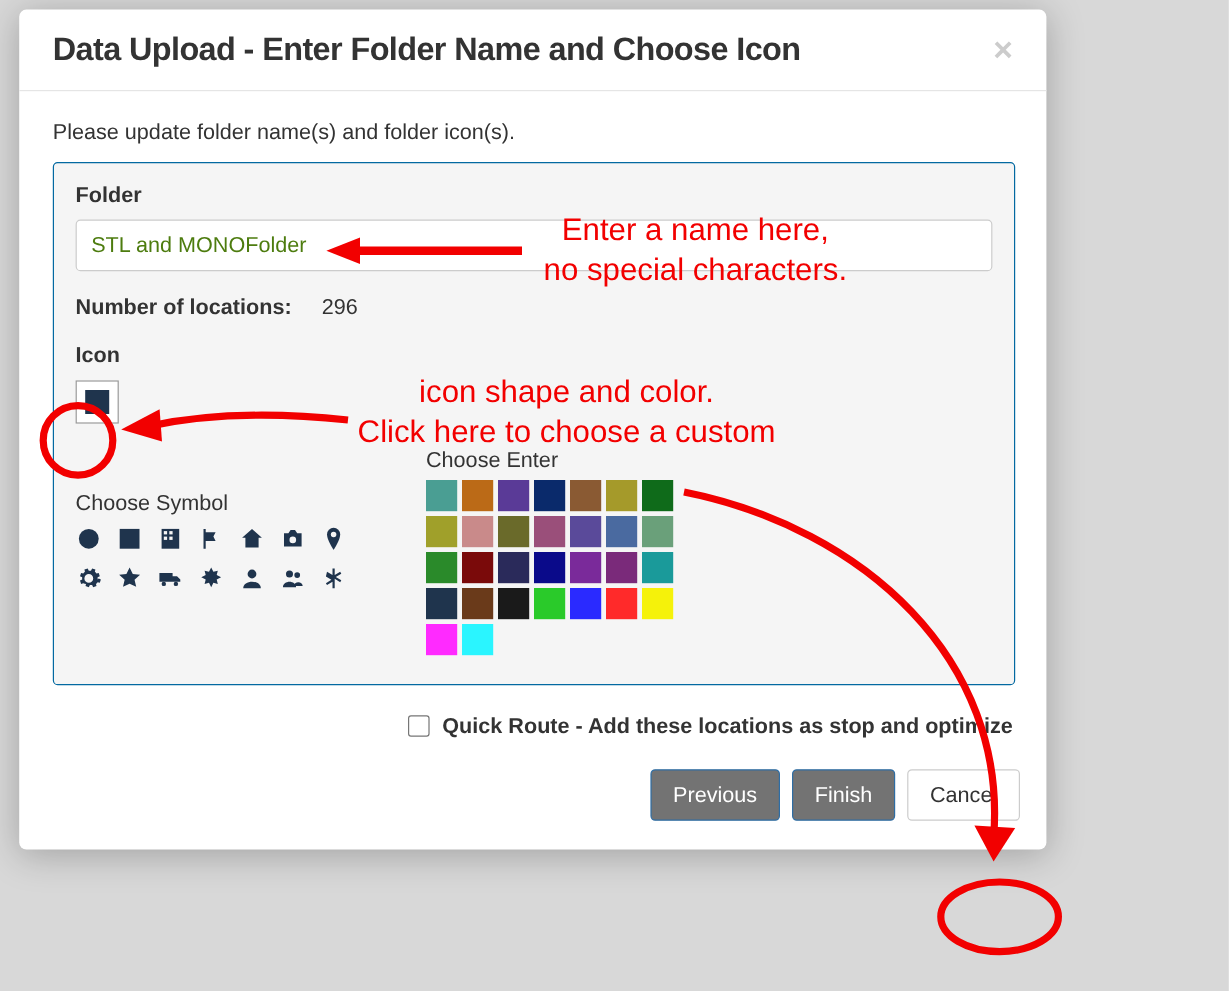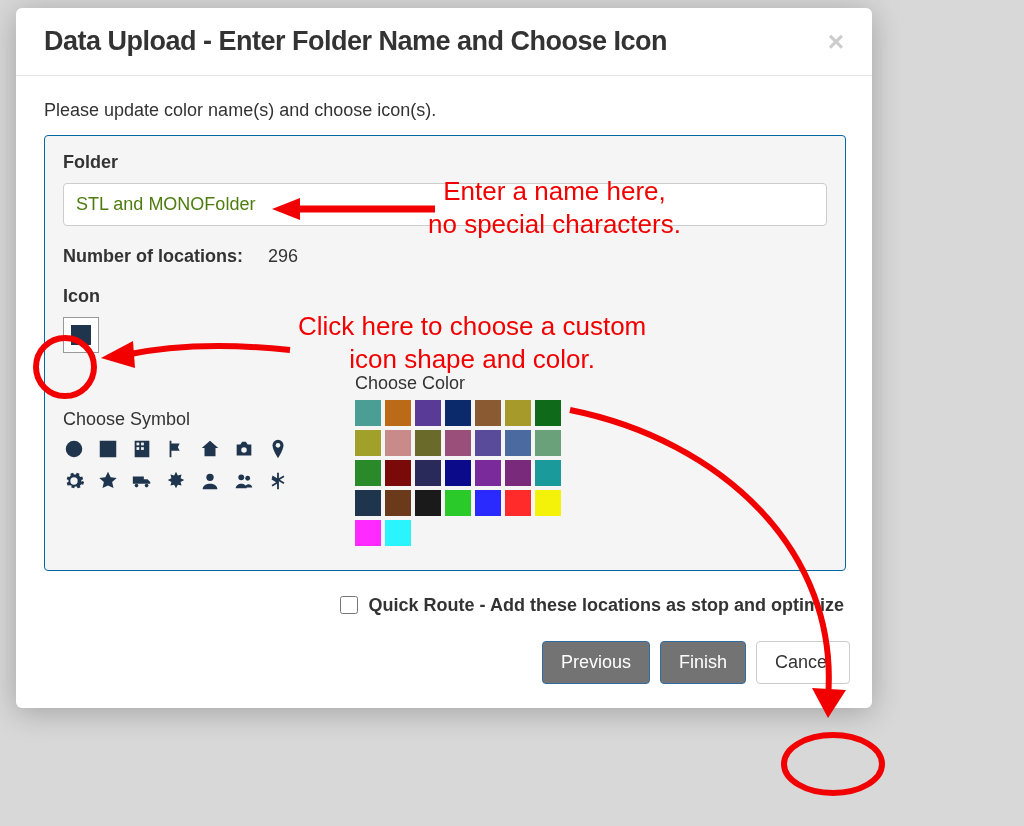--- a/index.html
+++ b/index.html
@@ -67,21 +67,21 @@
 
 <div class="bg-hint" style="left:40px; top:-2px; color:#2e6da4; font-weight:700; font-size:20px;"></div>
 
 <div class="modal">
   <div class="modal-header">
     <div class="modal-title">Data Upload - Enter Folder Name and Choose Icon</div>
     <div class="close-x">×</div>
   </div>
 
   <div class="modal-body">
-    <div class="instr">Please update color name(s) and choose icon(s).</div>
+    <div class="instr">Please update folder name(s) and folder icon(s).</div>
 
     <div class="panel">
       <div class="label">Folder</div>
       <input class="folder-input" type="text" value="STL and MONOFolder" style="">
 
       <div class="locs">
         <span>Number of locations:</span>
         <span class="n">296</span>
       </div>
 
@@ -145,21 +145,21 @@
                   <circle cx="16" cy="9" r="2.6"></circle>
                   <path d="M3 20c0-3 3-5 6-5s6 2 6 5zm10-1c0-2 2-3.5 4-3.5S21 17 21 19z"></path>
                 </svg></span>
             <span><svg viewBox="0 0 24 24">
                   <path d="M11 3h2v6l5-3 1 1.7-5 3 5 3-1 1.7-5-3V21h-2v-6l-5 3-1-1.7 5-3-5-3L6 6l5 3z"></path>
                 </svg></span>
           </div>
         </div>
 
         <div>
-          <div class="color-title">Choose Color</div>
+          <div class="color-title">Choose Enter</div>
           <div class="color-grid" id="color-grid">
               <div class="sw" style="background: rgb(74, 158, 147);"></div>
               <div class="sw" style="background: rgb(187, 106, 23);"></div>
               <div class="sw" style="background: rgb(90, 58, 151);"></div>
               <div class="sw" style="background: rgb(10, 42, 107);"></div>
               <div class="sw" style="background: rgb(138, 90, 51);"></div>
               <div class="sw" style="background: rgb(165, 154, 42);"></div>
               <div class="sw" style="background: rgb(15, 107, 26);"></div>
               <div class="sw" style="background: rgb(160, 160, 42);"></div>
               <div class="sw" style="background: rgb(201, 138, 138);"></div>
@@ -195,33 +195,33 @@
     </label>
   </div>
 
   <div class="modal-footer">
     <button class="btn btn-primary">Previous</button>
     <button class="btn btn-primary">Finish</button>
     <button class="btn btn-default">Cancel</button>
   </div>
 </div>
 
-<div class="ann" style="left:428px; top:175px; text-align:center;">
+<div class="ann" style="left:453px; top:175px; text-align:center;">
   <div class="ann-text">Enter a name here,</div>
   <div class="ann-text">no special characters.</div>
 </div>
 
 <svg class="ann" style="left:270px; top:194px;" width="170" height="30">
   <line x1="165" y1="15" x2="20" y2="15" class="red" stroke-width="7"></line>
   <polygon points="2,15 30,4 30,26" class="red-fill"></polygon>
 </svg>
 
 <div class="ann" style="left:298px; top:310px; text-align:center;">
+  <div class="ann-text">icon shape and color.</div>
   <div class="ann-text">Click here to choose a custom</div>
-  <div class="ann-text">icon shape and color.</div>
 </div>
 
 <svg class="ann" style="left:30px; top:332px;" width="70" height="70">
   <ellipse cx="35" cy="35" rx="29" ry="29" class="red" stroke-width="6"></ellipse>
 </svg>
 
 <svg class="ann" style="left:95px; top:330px;" width="200" height="50">
   <path d="M195 20 Q100 10 30 25" class="red" stroke-width="6"></path>
   <polygon points="6,28 38,11 40,38" class="red-fill"></polygon>
 </svg>

